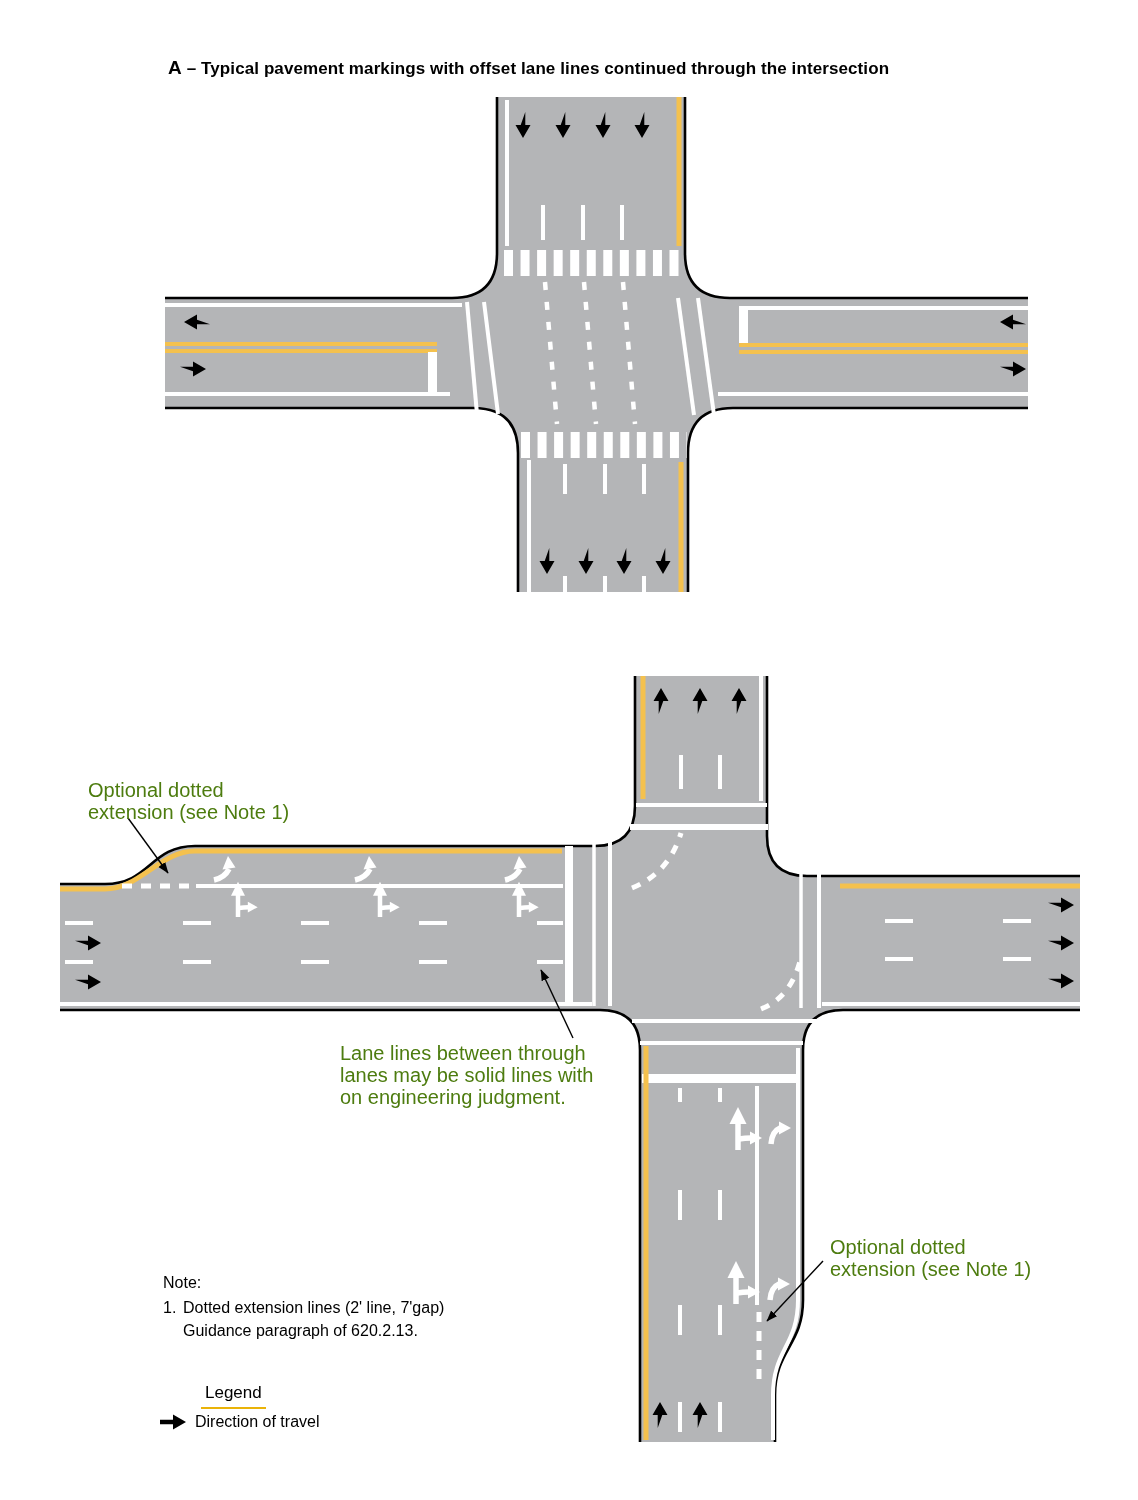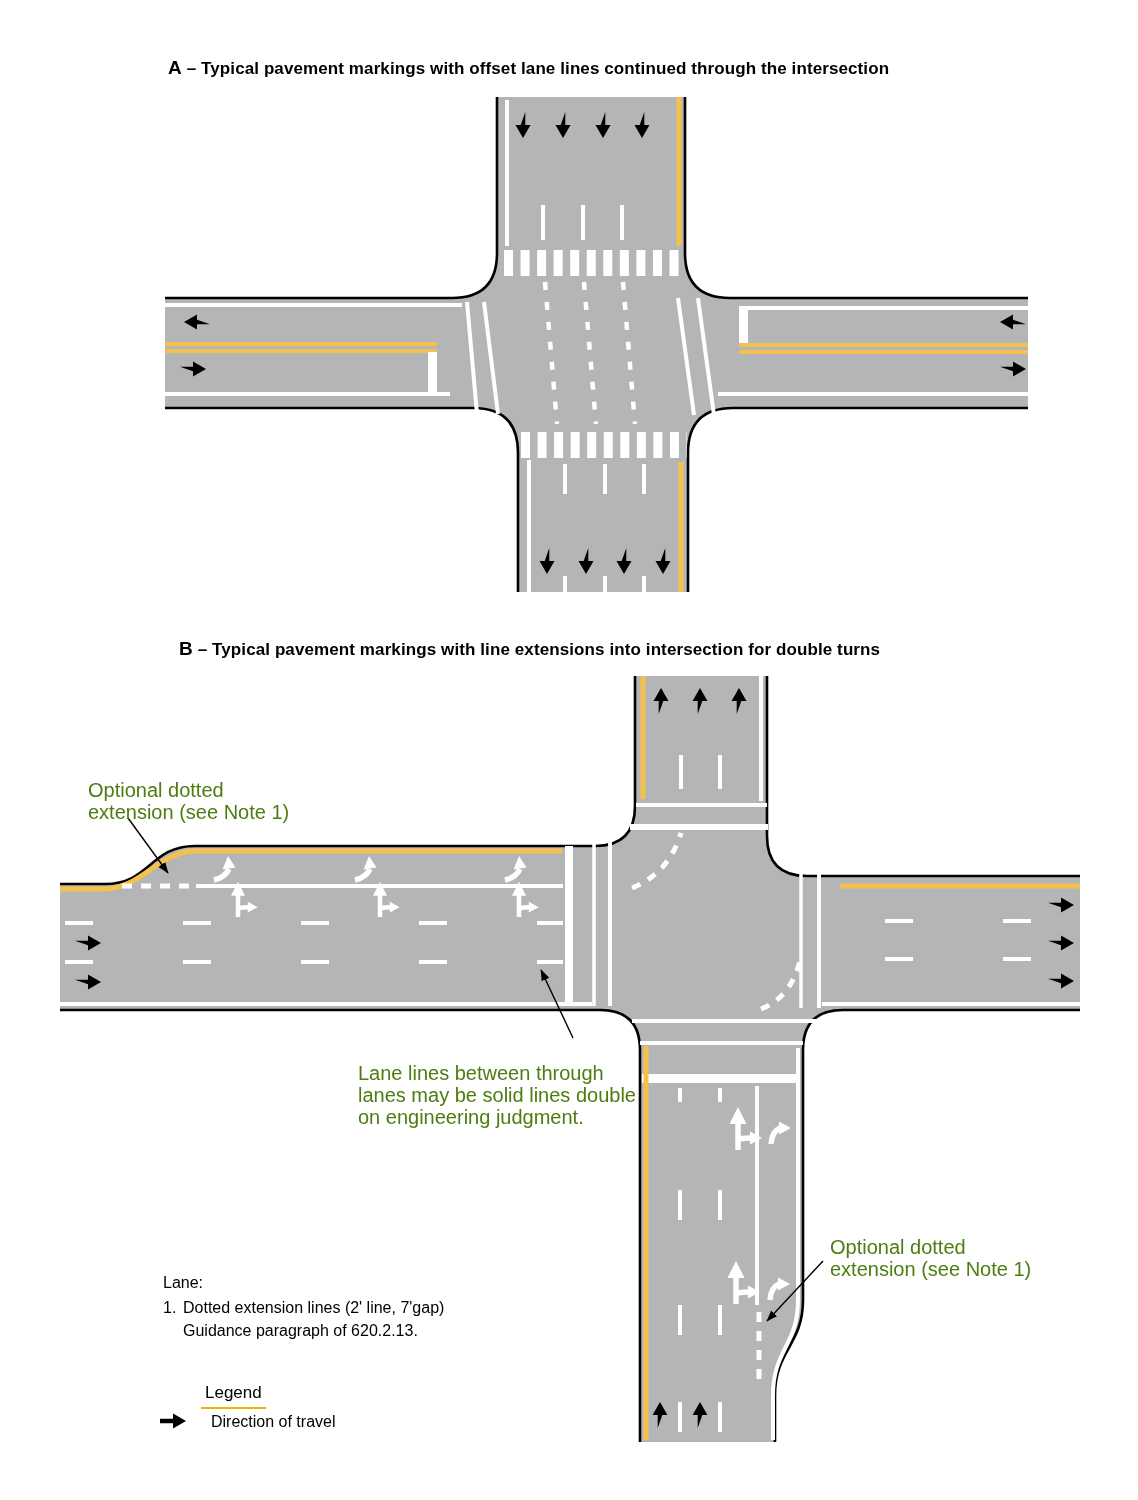--- a/index.html
+++ b/index.html
@@ -7,21 +7,21 @@
   #stage{position:absolute;left:0;top:0;width:1138px;height:1500px;}
   svg.roads{position:absolute;left:0;top:0;}
   .fig-title{position:absolute;font-weight:bold;font-size:17px;letter-spacing:.1px;white-space:nowrap;}
   .fig-title .fig-label{font-size:19px;}
   .ann{position:absolute;font-size:20px;line-height:22px;color:#4d7c0f;}
   .note-block{position:absolute;font-size:16px;line-height:23px;}
   .note-item{position:absolute;font-size:16px;line-height:23px;}
   .note-item .num{position:absolute;left:0;top:0;}
   .note-item .lines{margin-left:20px;}
   .legend-head{position:absolute;font-size:17px;border-bottom:2px solid #eab308;padding:0 4px 4px 4px;}
-  .legend-item{position:absolute;font-size:16px;display:flex;gap:24px;}
+  .legend-item{position:absolute;font-size:16px;display:flex;align-items:center;gap:8px;}
   .legend-item svg{display:block;}
 </style>
 </head>
 <body>
 
 <div id="stage">
 
 <svg class="roads" width="1138" height="1500" viewBox="0 0 1138 1500">
   <defs>
     <path id="arr" d="M0,-2.3 L13,-2.3 L13,-7.5 L26,0 L13,7.5 L13,2.3 Z" fill="#000"></path>
@@ -234,43 +234,38 @@
     </g>
   </g>
 </svg>
 
 <div class="fig-title" style="left:168px;top:57px;">
   <span class="fig-label">A</span>
   <span>–</span>
   <span>Typical pavement markings with offset lane lines continued through the intersection</span>
 </div>
 
-<div class="fig-title" style="left:179px;top:638px;">
-  <span class="fig-label">B</span>
-  <span>–</span>
-  <span>Typical pavement markings with line extensions into intersection for double turns</span>
-</div>
 
 <div class="ann" style="left:88px;top:779px;">
   <div>Optional dotted</div>
   <div>extension (see Note 1)</div>
 </div>
 
-<div class="ann" style="left:358px;top:1042px;margin-top:20px;">
+<div class="ann" style="left:340px;top:1042px;">
   <div>Lane lines between through</div>
-  <div>lanes may be solid lines double</div>
+  <div>lanes may be solid lines with</div>
   <div>on engineering judgment.</div>
 </div>
 
 <div class="ann" style="left:830px;top:1236px;">
   <div>Optional dotted</div>
   <div>extension (see Note 1)</div>
 </div>
 
-<div class="note-block" style="left:163px;top:1271px;">Lane:</div>
+<div class="note-block" style="left:163px;top:1271px;">Note:</div>
 
 <div class="note-item" style="left:163px;top:1296px;width:330px;">
   <span class="num">1.</span>
   <div class="lines">
     <div>Dotted extension lines (2' line, 7'gap)</div>
     <div>Guidance paragraph of 620.2.13.</div>
   </div>
 </div>
 
 <div class="legend-head" style="left:201px;top:1383px;">Legend</div>

